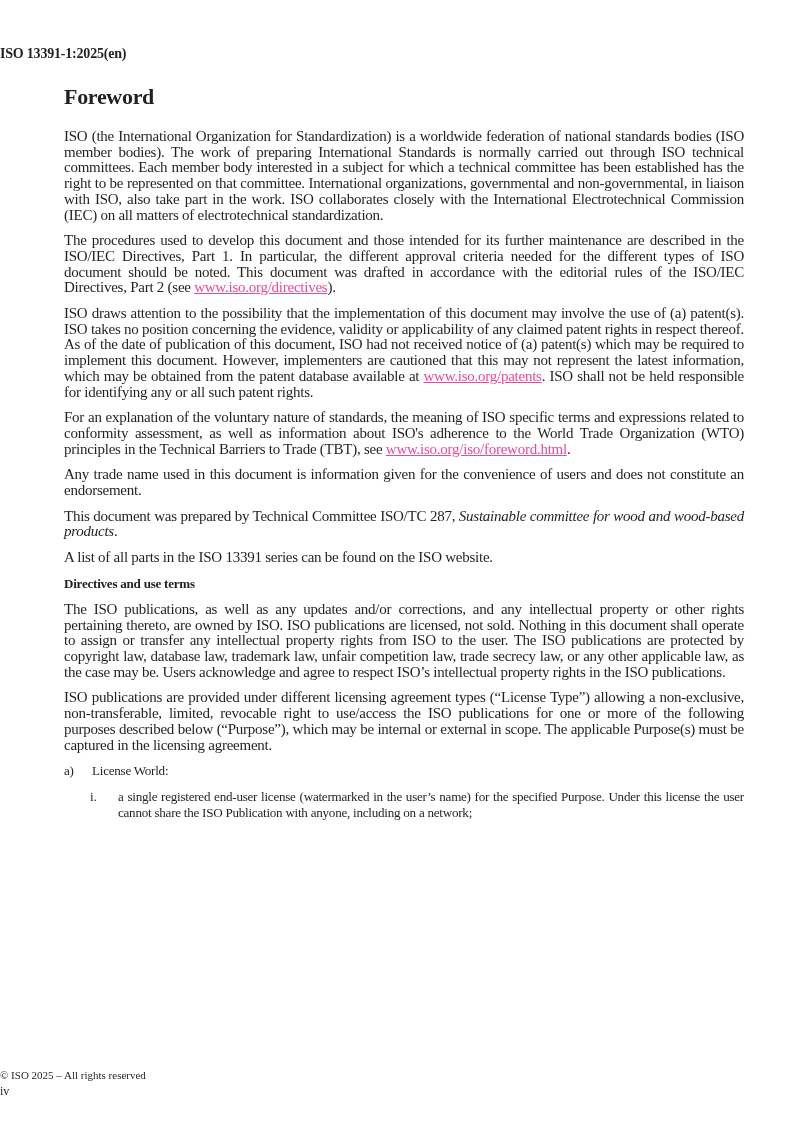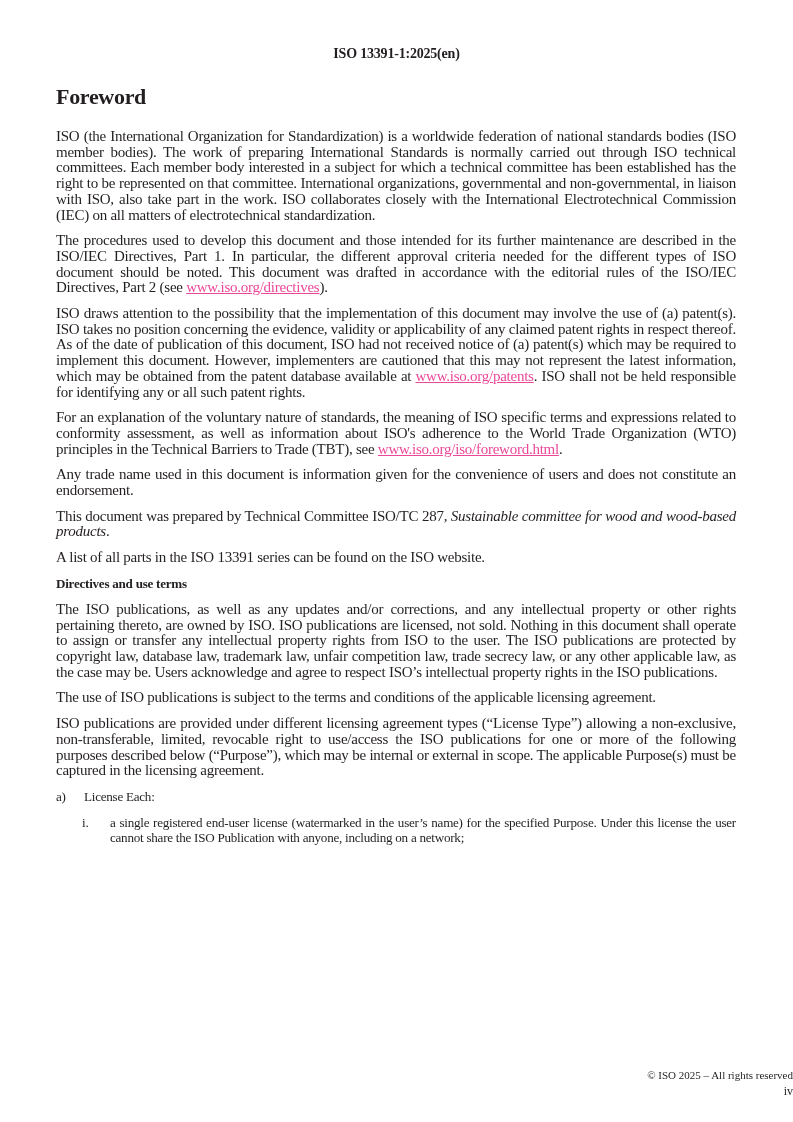--- a/index.html
+++ b/index.html
@@ -1,31 +1,31 @@
 <!DOCTYPE html>
 <html><head>
 <meta charset="utf-8">
 <style>
   html, body { margin: 0; padding: 0; background: #ffffff; }
   body { width: 793px; height: 1122px; position: relative; overflow: hidden;
          font-family: "Liberation Serif", "DejaVu Serif", serif; color: #231f20; }
-  .header { position: absolute; top: 46px; left: 0; width: 793px; text-align: center;
+  .header { position: absolute; top: 46px; left: 0; width: 793px; 
             font-weight: bold; font-size: 14px; letter-spacing: -0.2px; }
-  .content { position: absolute; top: 84px; left: 56px; width: 680px; }
+  .content { position: absolute; top: 84px; left: 64px; width: 680px; }
   h1 { font-size: 22px; font-weight: bold; margin: 0 0 19px 0; letter-spacing: -0.3px; }
   p { font-size: 15px; line-height: 15.7px; margin: 0 0 10px 0; text-align: justify;
       letter-spacing: -0.25px; }
   h2 { font-size: 13.1px; font-weight: bold; margin: 0 0 10px 0; letter-spacing: -0.25px; }
   a { color: #ec4899; text-decoration: underline; }
   .list-a { display: flex; font-size: 13.1px; line-height: 15.7px; margin: 0 0 10px 0; letter-spacing: -0.25px; }
   .list-a .marker { width: 28px; flex: none; }
   .list-i { display: flex; font-size: 13.1px; line-height: 15.7px; margin: 0 0 10px 26px;
             text-align: justify; letter-spacing: -0.25px; }
   .list-i .marker { width: 28px; flex: none; }
-  .footer { position: absolute; top: 1067px; left: 0; width: 793px; text-align: right;
+  .footer { position: absolute; top: 1067px; left: 0; width: 793px; text-align: left;
             font-size: 11px; line-height: 16px; }
   .page-num { font-size: 12px; }
 </style>
 </head>
 <body>
 
 <div class="header">ISO 13391-1:2025(en)</div>
 
 <div class="content">
   <h1>Foreword</h1>
@@ -41,26 +41,25 @@
   <p>Any trade name used in this document is information given for the convenience of users and does not constitute an endorsement.</p>
 
   <p><span>This document was prepared by Technical Committee ISO/TC 287, </span><em>Sustainable committee for wood and wood-based products</em><span>.</span></p>
 
   <p>A list of all parts in the ISO 13391 series can be found on the ISO website.</p>
 
 
   <h2>Directives and use terms</h2>
 
   <p>The ISO publications, as well as any updates and/or corrections, and any intellectual property or other rights pertaining thereto, are owned by ISO. ISO publications are licensed, not sold. Nothing in this document shall operate to assign or transfer any intellectual property rights from ISO to the user. The ISO publications are protected by copyright law, database law, trademark law, unfair competition law, trade secrecy law, or any other applicable law, as the case may be. Users acknowledge and agree to respect ISO’s intellectual property rights in the ISO publications.</p>
-  <p>The use of ISO publications is subject to the terms and conditions of the applicable licensing agreement.</p>
   <p>ISO publications are provided under different licensing agreement types (“License Type”) allowing a non-exclusive, non-transferable, limited, revocable right to use/access the ISO publications for one or more of the following purposes described below (“Purpose”), which may be internal or external in scope. The applicable Purpose(s) must be captured in the licensing agreement.</p>
 
   <div class="list-a">
     <span class="marker">a)</span>
-    <span>License Each:</span>
+    <span>License World:</span>
   </div>
 
   <div class="list-i">
     <span class="marker">i.</span>
     <span>a single registered end-user license (watermarked in the user’s name) for the specified Purpose. Under this license the user cannot share the ISO Publication with anyone, including on a network;</span>
   </div>
 </div>
 
 <div class="footer">
   <div>© ISO 2025 – All rights reserved</div>

